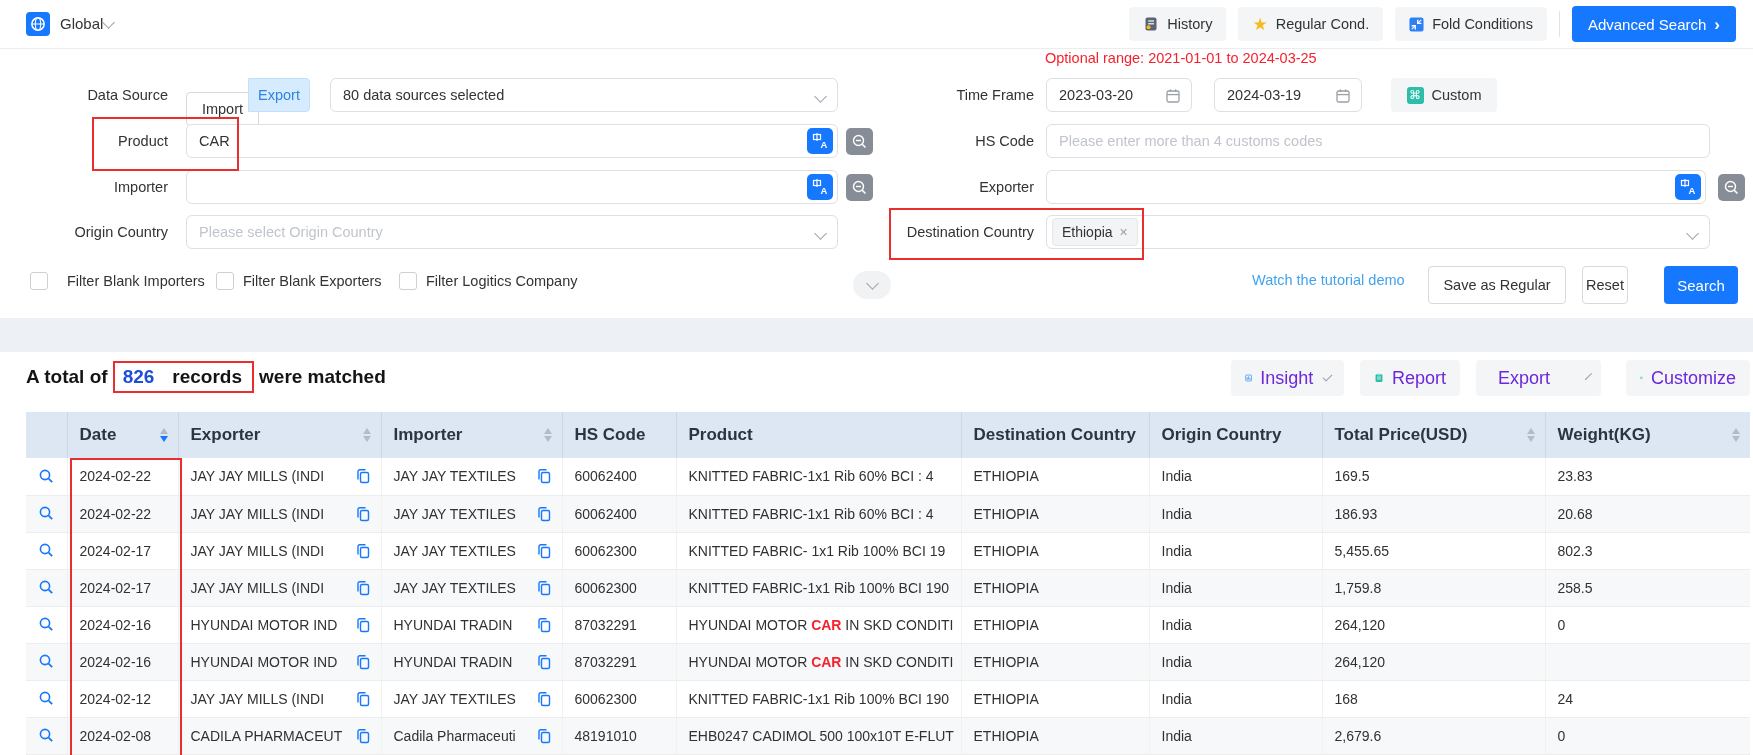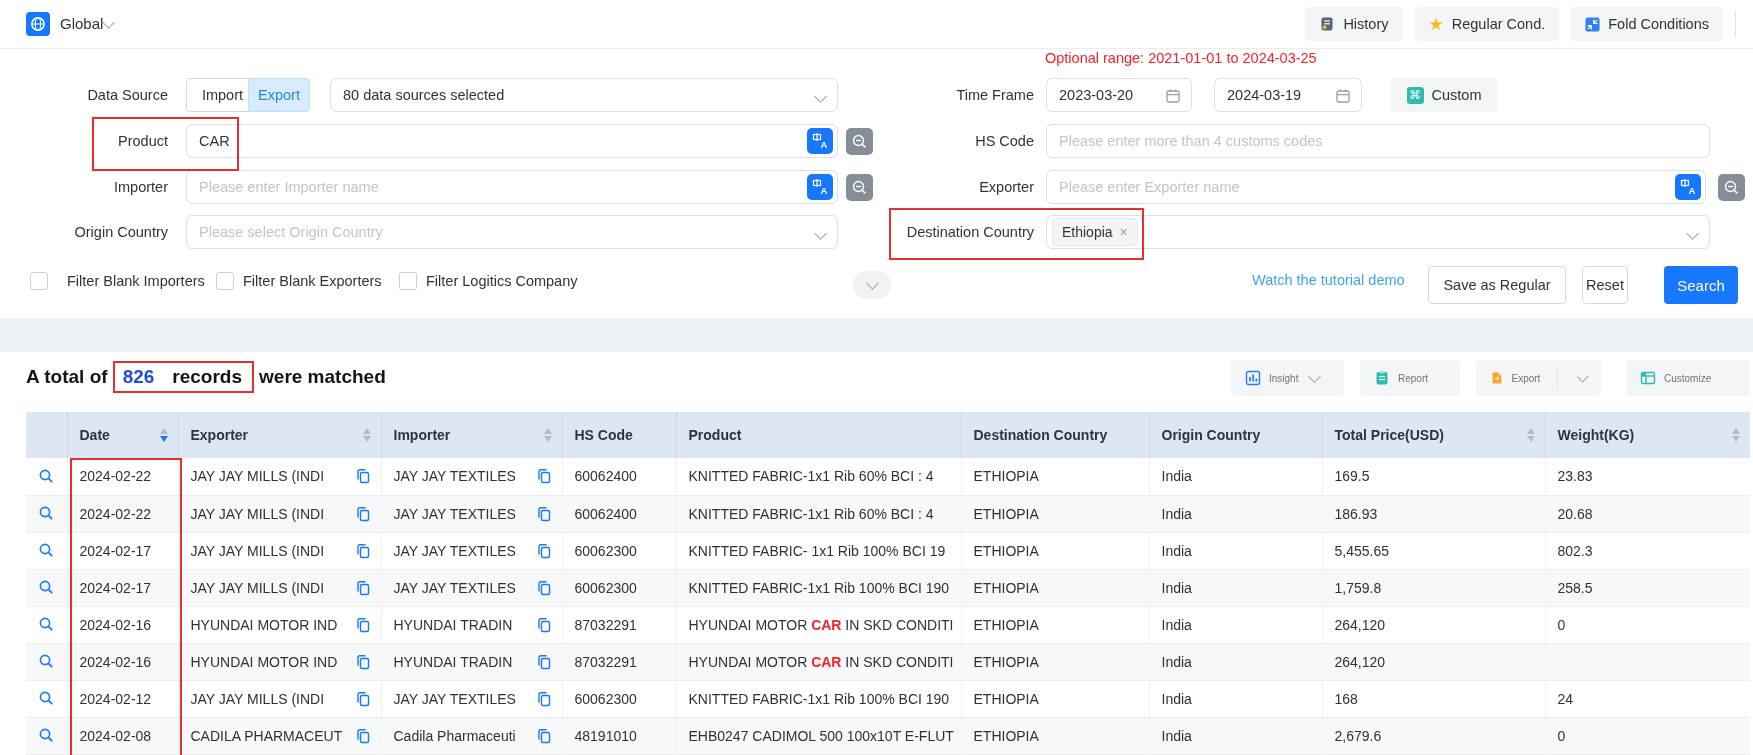--- a/index.html
+++ b/index.html
@@ -40,26 +40,26 @@
   .cbx .box{width:16px;height:16px;border:1px solid #ccd0d7;border-radius:3px;background:#fff;}
   .pill{position:absolute;left:853px;top:271px;width:38px;height:28px;border-radius:14px;background:#f1f2f4;display:flex;align-items:center;justify-content:center;cursor:pointer;}
   .link{position:absolute;left:1252px;top:272px;font-size:14.5px;color:#3fa3ef;cursor:pointer;}
   .btn-plain{position:absolute;top:266px;height:38px;box-sizing:border-box;border:1px solid #d9d9d9;border-radius:4px;background:#fff;display:flex;align-items:center;justify-content:center;font-size:14.5px;color:#333;cursor:pointer;}
   .btn-search{position:absolute;left:1664px;top:266px;width:74px;height:38px;border-radius:4px;background:#1677ff;color:#fff;display:flex;align-items:center;justify-content:center;font-size:15px;cursor:pointer;}
   .band{position:absolute;left:0;top:318px;width:1753px;height:34px;background:#edf0f4;}
   
   .summary{position:absolute;left:26px;top:356px;height:42px;display:flex;align-items:center;font-size:19px;font-weight:bold;color:#141414;}
   .sum-box{display:inline-flex;align-items:center;gap:18px;border:2px solid #e82e2e;padding:3px 10px 3px 8px;margin:0 5px;}
   .sum-count{color:#1d4ed8;}
-  .res-btn{position:absolute;top:360px;height:36px;display:inline-flex;align-items:center;gap:8px;padding:0 14px;background:#f4f5f7;border-radius:4px;font-size:10px;color:#737373;cursor:pointer;box-sizing:border-box;}
+  .res-btn{position:absolute;top:360px;height:36px;display:inline-flex;align-items:center;gap:8px;padding:0 14px;background:#f4f5f7;border-radius:4px;font-size:18px;color:#6d28d9;cursor:pointer;box-sizing:border-box;}
   .res-btn .chev{margin-left:4px;}
   .in-div{width:1px;height:22px;background:#e1e3e6;margin:0 9px;}
   
   table.grid{position:absolute;left:26px;top:412px;width:1724px;border-collapse:collapse;table-layout:fixed;}
-  table.grid th{height:46px;background:#dde7f3;font-size:14px;font-weight:bold;color:#2b3440;text-align:left;padding:0 10px 0 12px;border-right:1px solid #cbd7e7;box-sizing:border-box;white-space:nowrap;overflow:hidden;}
+  table.grid th{height:46px;background:#dde7f3;font-size:17px;font-weight:bold;color:#2b3440;text-align:left;padding:0 10px 0 12px;border-right:1px solid #cbd7e7;box-sizing:border-box;white-space:nowrap;overflow:hidden;}
   table.grid th:last-child{border-right:none;}
   table.grid td{height:37px;font-size:14px;color:#303133;padding:0 8px 0 12px;border-bottom:1px solid #ededed;border-right:1px solid #f1f1f1;box-sizing:border-box;white-space:nowrap;overflow:hidden;position:relative;}
   table.grid td:last-child{border-right:none;}
   tr.alt td{background:#f7f8fa;}
   .th-flex{display:flex;align-items:center;justify-content:space-between;}
   .sort{display:flex;flex-direction:column;gap:2px;cursor:pointer;}
   .sort .up{width:0;height:0;border-left:4.5px solid transparent;border-right:4.5px solid transparent;border-bottom:6px solid #b4bbc6;}
   .sort .down{width:0;height:0;border-left:4.5px solid transparent;border-right:4.5px solid transparent;border-top:6px solid #b4bbc6;}
   .sort.desc .down{border-top-color:#1677ff;}
   .c-view{text-align:center;padding:0!important;}
@@ -102,28 +102,32 @@
       <svg width="15" height="15" viewBox="0 0 16 16">
         <rect x="0.5" y="0.5" width="15" height="15" rx="2.5" fill="#2e80f7"></rect>
         <path d="M9.3 2.8 v3.9 h3.9" fill="none" stroke="#fff" stroke-width="1.4"></path>
         <line x1="9.5" y1="6.5" x2="13" y2="3" stroke="#fff" stroke-width="1.2"></line>
         <path d="M6.7 13.2 v-3.9 h-3.9" fill="none" stroke="#fff" stroke-width="1.4"></path>
         <line x1="6.5" y1="9.5" x2="3" y2="13" stroke="#fff" stroke-width="1.2"></line>
       </svg>
       <span>Fold Conditions</span>
     </span>
     <span class="vdiv"></span>
+    <span class="btn-primary">
+      <span>Advanced Search</span>
+      <span class="arrow-glyph">›</span>
+    </span>
   </div>
 </div>
 
 <div>
   <div class="opt-range">Optional range:  2021-01-01 to 2024-03-25</div>
 
   <div class="flabel" style="left:8px;top:78px;">Data Source</div>
-  <div class="seg seg-import" style="left:186px;top:78px;width:73px;">Import</div>
+  <div class="seg seg-import" style="left:186px;top:92px;width:73px;">Import</div>
   <div class="seg seg-export" style="left:248px;top:78px;width:62px;">Export</div>
   <div class="field" style="left:330px;top:78px;width:508px;">
     <span>80 data sources selected</span>
     <span class="chev sel-chev"></span>
   </div>
 
   <div class="flabel" style="left:874px;top:78px;">Time Frame</div>
   <div class="field" style="left:1046px;top:78px;width:146px;">
     <span>2023-03-20</span>
     <svg class="cal-icon" width="16" height="16" viewBox="0 0 16 16">
@@ -166,40 +170,38 @@
     </svg>
   </span>
 
   <div class="flabel" style="left:874px;top:124px;">HS Code</div>
   <div class="field" style="left:1046px;top:124px;width:664px;">
     <input placeholder="Please enter more than 4 customs codes" style="">
   </div>
 
   <div class="flabel" style="left:8px;top:170px;">Importer</div>
   <div class="field" style="left:186px;top:170px;width:652px;padding-right:38px;">
-    <input placeholder="Please enter Importer name" style="">
     <span class="t-icon">
       <svg width="18" height="18" viewBox="0 0 18 18">
         <rect x="2.5" y="2.5" width="7" height="5" fill="none" stroke="#fff" stroke-width="1.2"></rect>
         <line x1="6" y1="1" x2="6" y2="9" stroke="#fff" stroke-width="1.2"></line>
         <text x="9.5" y="16" fill="#fff" font-size="9.5" font-family="Liberation Sans, sans-serif" font-weight="bold">A</text>
       </svg>
     </span>
   </div>
   <span class="x-icon" style="left:846px;top:174px;">
     <svg width="17" height="17" viewBox="0 0 17 17">
       <circle cx="7.5" cy="7.5" r="5" fill="none" stroke="#fff" stroke-width="1.4"></circle>
       <line x1="5" y1="7.5" x2="10" y2="7.5" stroke="#fff" stroke-width="1.4"></line>
       <line x1="11.2" y1="11.2" x2="14.4" y2="14.4" stroke="#fff" stroke-width="1.6"></line>
     </svg>
   </span>
 
   <div class="flabel" style="left:874px;top:170px;">Exporter</div>
   <div class="field" style="left:1046px;top:170px;width:660px;padding-right:38px;">
-    <input placeholder="Please enter Exporter name" style="">
     <span class="t-icon">
       <svg width="18" height="18" viewBox="0 0 18 18">
         <rect x="2.5" y="2.5" width="7" height="5" fill="none" stroke="#fff" stroke-width="1.2"></rect>
         <line x1="6" y1="1" x2="6" y2="9" stroke="#fff" stroke-width="1.2"></line>
         <text x="9.5" y="16" fill="#fff" font-size="9.5" font-family="Liberation Sans, sans-serif" font-weight="bold">A</text>
       </svg>
     </span>
   </div>
   <span class="x-icon" style="left:1718px;top:174px;">
     <svg width="17" height="17" viewBox="0 0 17 17">

